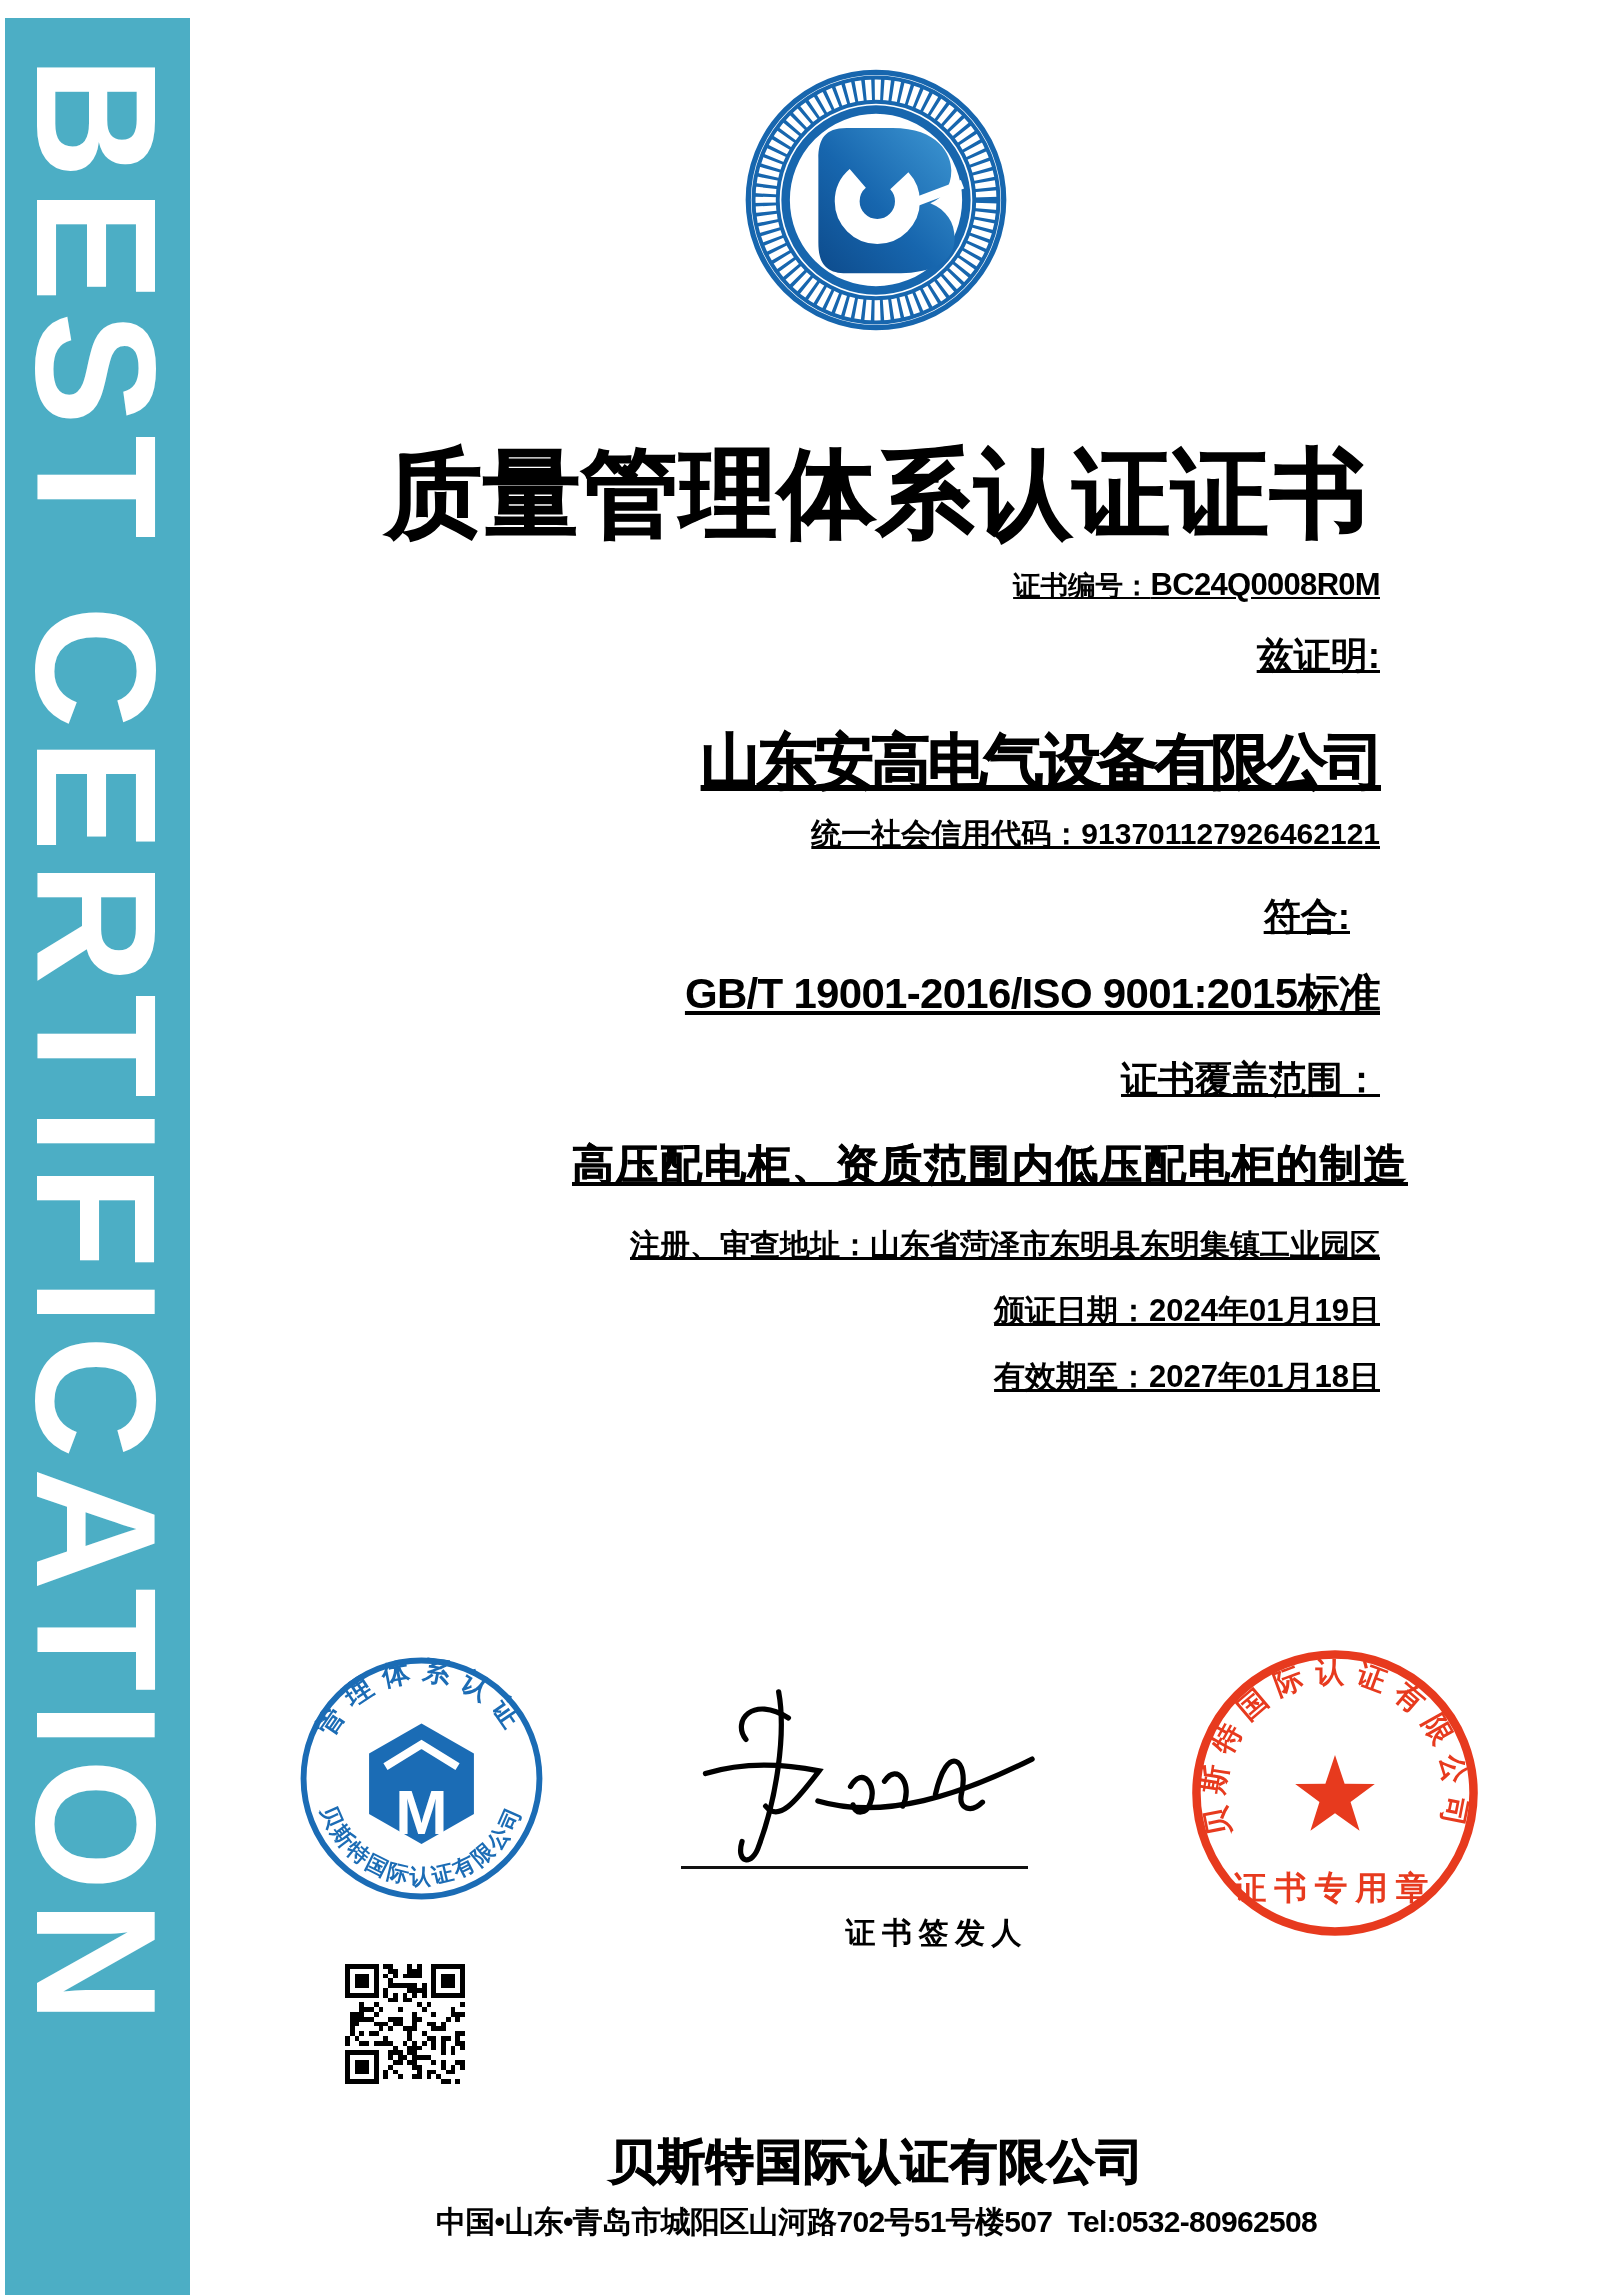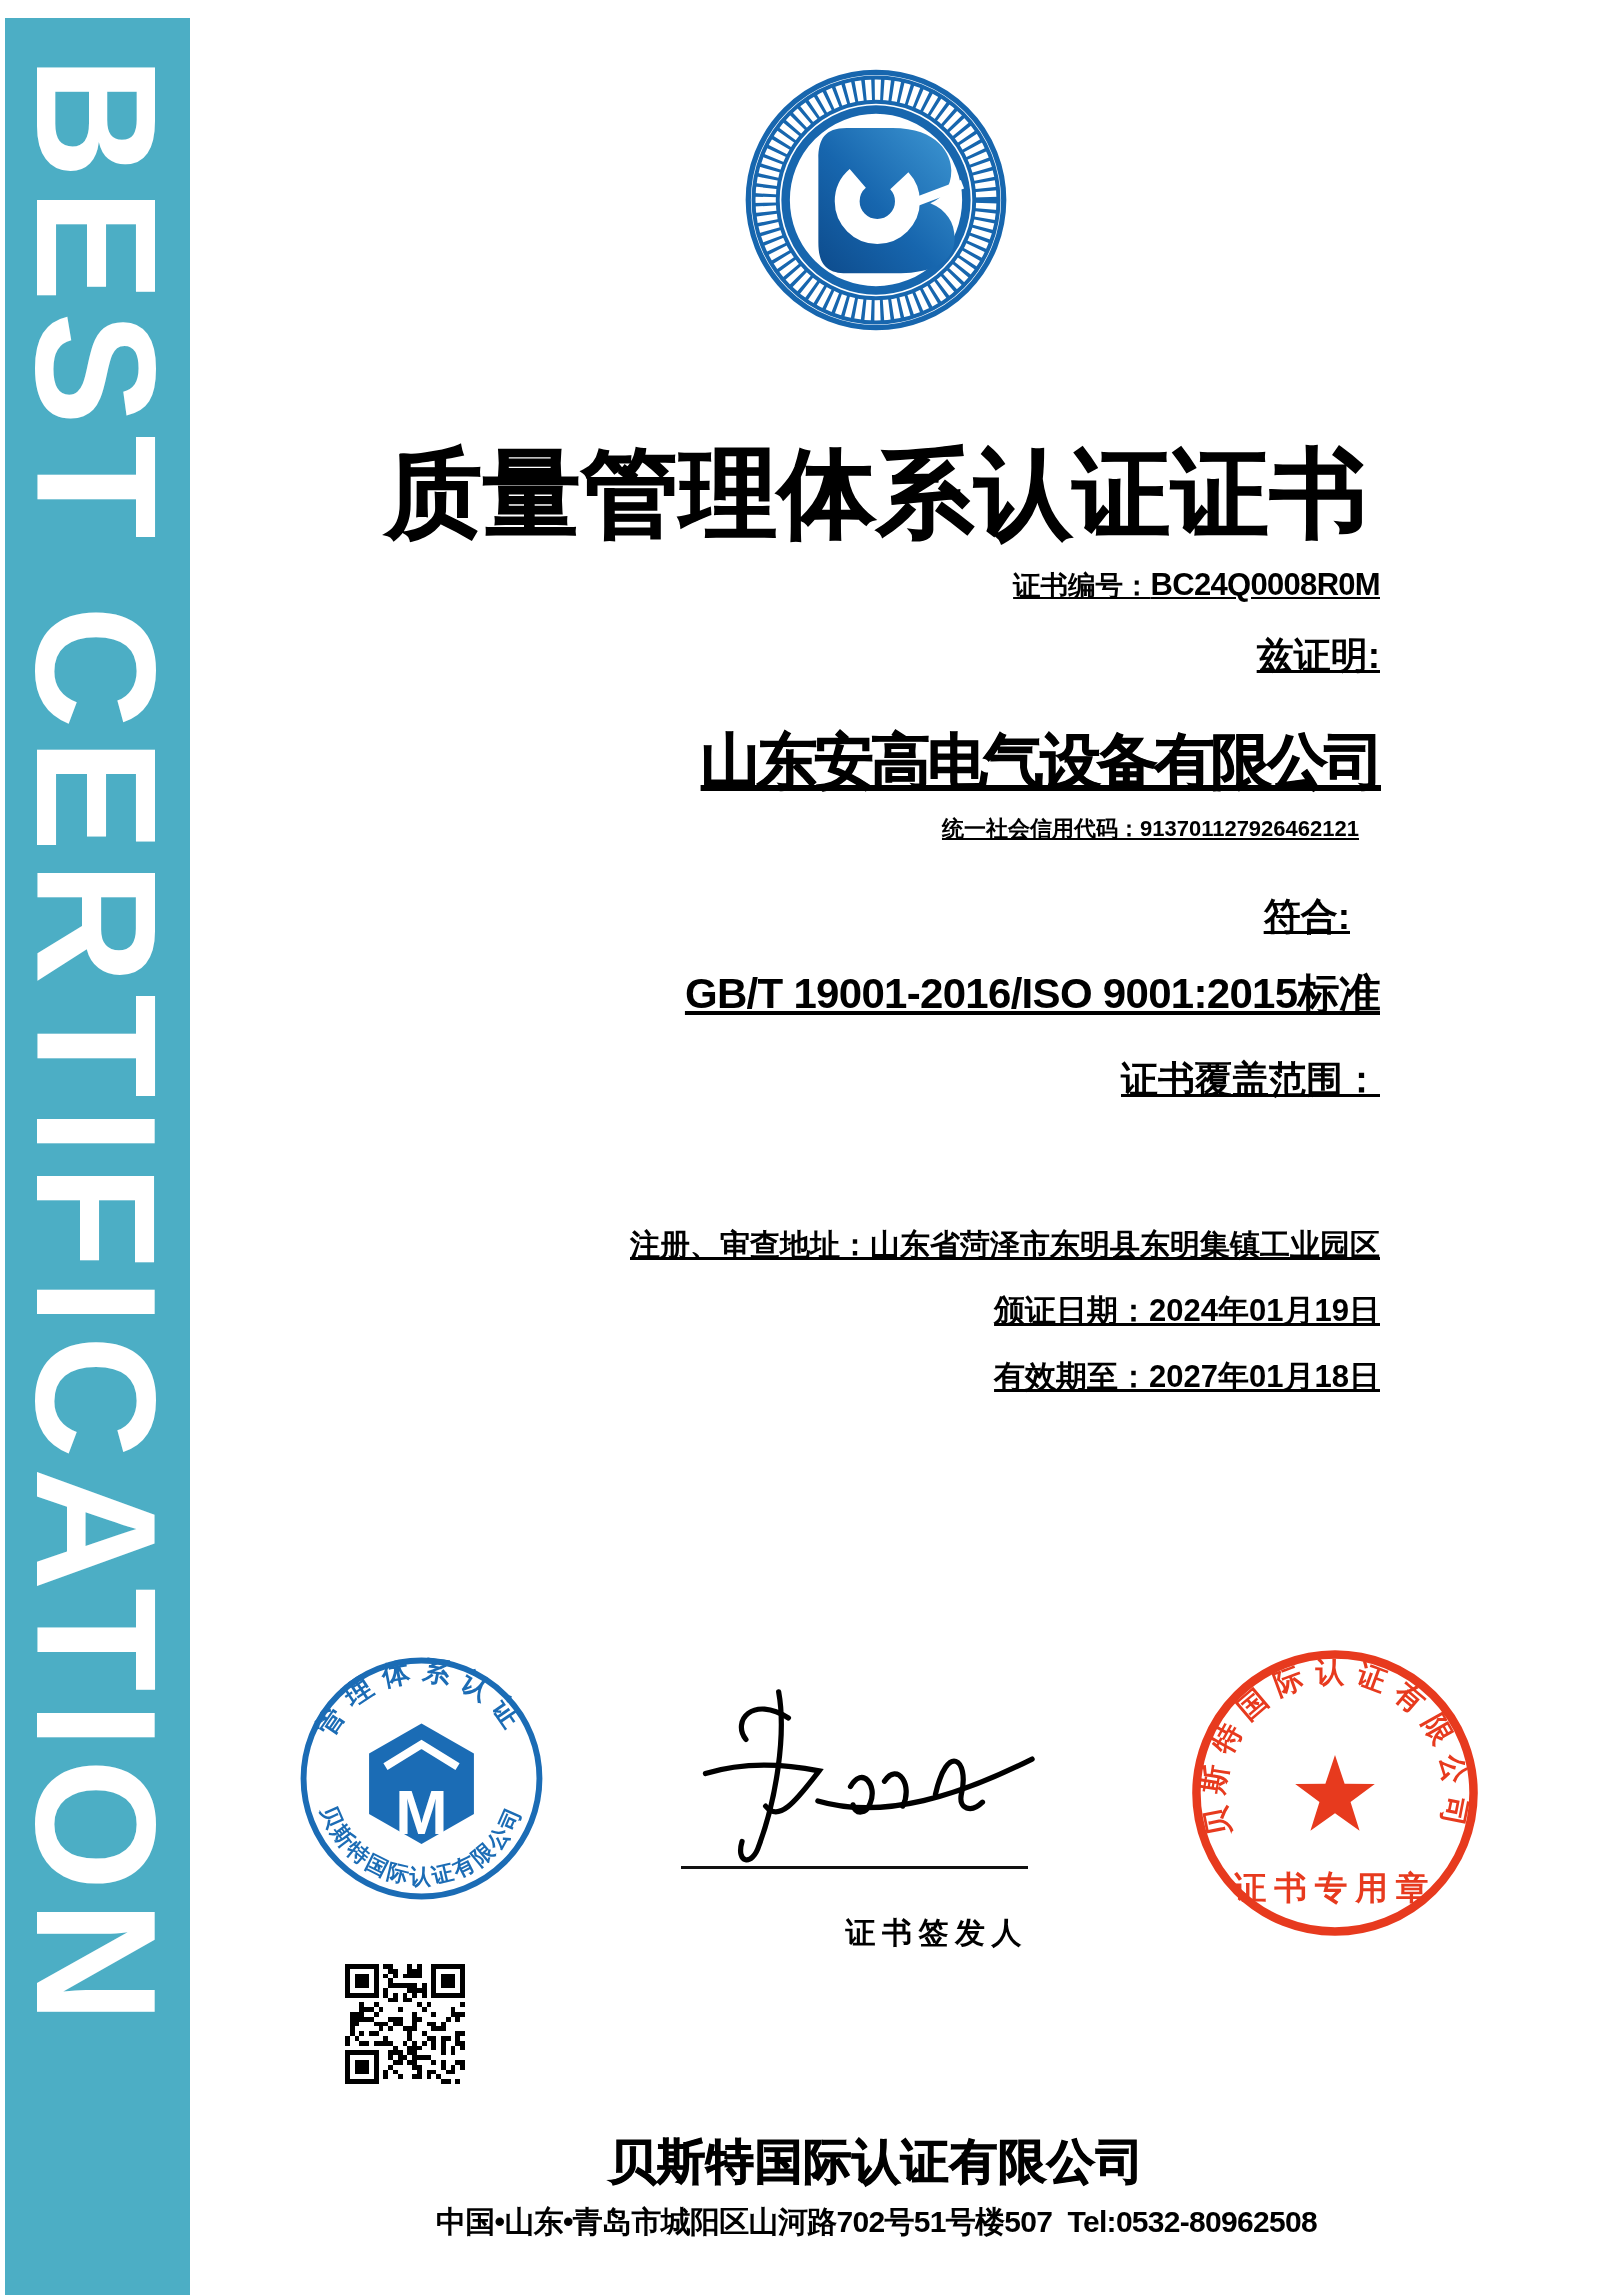--- a/index.html
+++ b/index.html
@@ -20,21 +20,21 @@
   .r{text-align:right;text-decoration:underline;}
   .c{text-align:center;}
 
   #title{left:222px;top:400px;width:1309px;font-size:97px;font-weight:900;letter-spacing:1.3px;margin-top:40px;-webkit-text-stroke:1.3px #000;}
 
   #certno{left:523px;top:568px;width:857px;font-size:27.5px;font-weight:600;}
   #certno .val{font-size:31px;font-weight:800;letter-spacing:-0.7px;}
 
   #hereby{left:523px;top:635px;width:857px;font-size:37px;font-weight:600;}
   #company{left:458px;top:728px;width:923px;font-size:60px;font-weight:900;letter-spacing:-3.3px;-webkit-text-stroke:1px #000;}
-  #credit{left:502px;top:817px;width:857px;font-size:22px;font-weight:600;}
+  #credit{left:523px;top:817px;width:857px;font-size:30px;font-weight:600;}
   #conform{left:493px;top:896px;width:857px;font-size:37px;font-weight:600;}
   #standard{left:523px;top:970px;width:857px;font-size:42px;font-weight:700;letter-spacing:-0.7px;}
   #scopelabel{left:523px;top:1059px;width:857px;font-size:37px;font-weight:600;}
   #scope{left:458px;top:1141px;width:950px;font-size:42px;font-weight:700;letter-spacing:2px;-webkit-text-stroke:0.7px #000;}
   #address{left:523px;top:1228px;width:857px;font-size:30px;font-weight:600;}
   #issued{left:523px;top:1294px;width:857px;font-size:31px;font-weight:600;}
   #valid{left:523px;top:1360px;width:857px;font-size:31px;font-weight:600;}
 
   #sigline{left:681px;top:1866px;width:347px;height:3.3px;background:#111;}
   #siglabel{left:681px;top:1916px;width:347px;font-size:30px;font-weight:700;letter-spacing:6.5px;text-align:right;}
@@ -77,20 +77,21 @@
 
   <div class="line r" id="certno">
     <span>证书编号：</span><span class="val">BC24Q0008R0M</span>
   </div>
   <div class="line r" id="hereby">兹证明:</div>
   <div class="line r" id="company">山东安高电气设备有限公司</div>
   <div class="line r" id="credit">统一社会信用代码：913701127926462121</div>
   <div class="line r" id="conform">符合:</div>
   <div class="line r" id="standard">GB/T 19001-2016/ISO 9001:2015标准</div>
   <div class="line r" id="scopelabel">证书覆盖范围：</div>
+  <div class="line r" id="scope">高压配电柜、资质范围内低压配电柜的制造</div>
   <div class="line r" id="address">注册、审查地址：山东省菏泽市东明县东明集镇工业园区</div>
   <div class="line r" id="issued">颁证日期：2024年01月19日</div>
   <div class="line r" id="valid">有效期至：2027年01月18日</div>
 
   <svg class="abs" style="left:297px;top:1654px;" width="249" height="249" viewBox="-190 -190 380 380">
     <defs>
       <path id="sealTopArc" d="M -150,0 A 150,150 0 0 1 150,0" fill="none"></path>
       <path id="sealBotArc" d="M -155,40 A 160,160 0 0 0 155,40" fill="none"></path>
     </defs>
     <circle cx="0" cy="0" r="180" fill="#ffffff" stroke="#1B6CB5" stroke-width="9"></circle>

